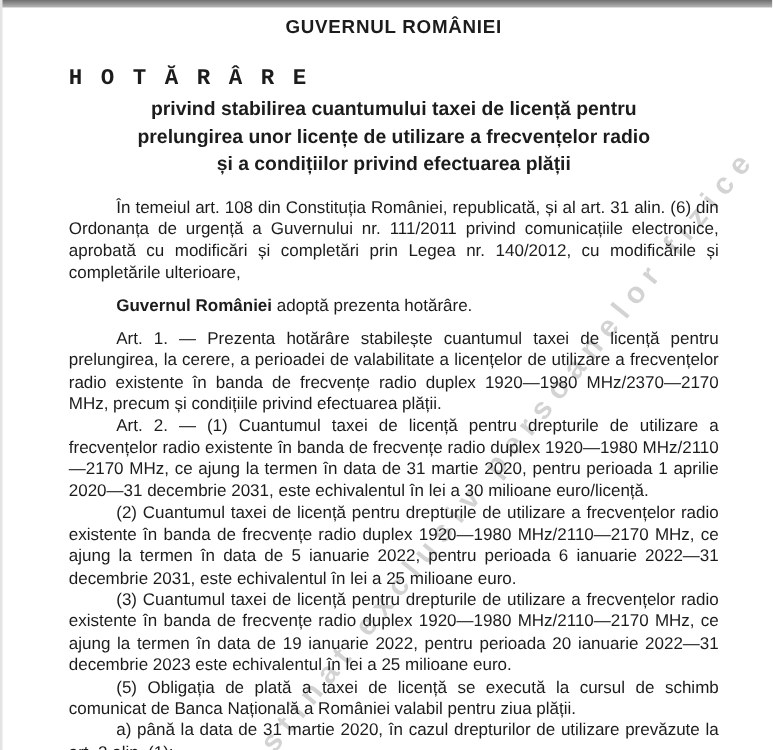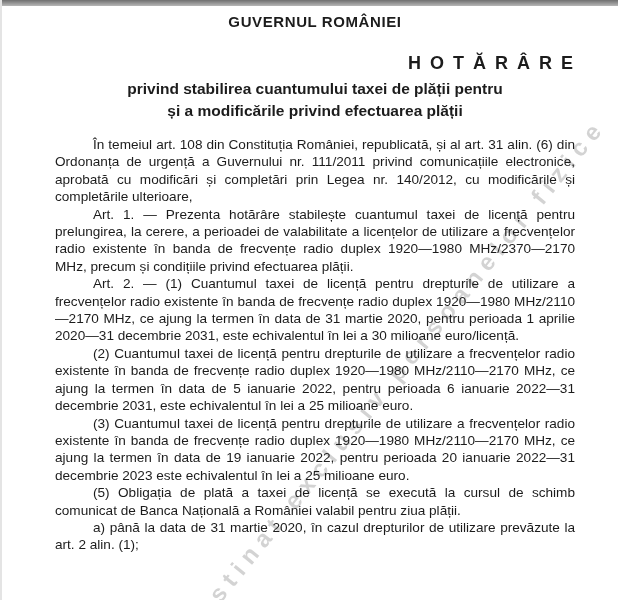--- a/index.html
+++ b/index.html
@@ -55,24 +55,25 @@
   }
   .header {
     margin-top: 13px;
     text-align: center;
     font-weight: bold;
     font-size: 15px;
     letter-spacing: 0.6px;
   }
   .title {
     margin: 23px 0 0 0;
-    text-align: right;
+    text-align: left;
     font-weight: bold;
     font-size: 18px;
     letter-spacing: 2px;
+    font-family: Liberation Mono, monospace;
   }
   .subtitle {
     margin-top: 4px;
     text-align: center;
     font-weight: bold;
     font-size: 15.5px;
     line-height: 22px;
   }
   .body-text {
     margin-top: 14px;
@@ -100,28 +101,30 @@
 
   <div class="watermark">Destinat exclusiv persoanelor fizice</div>
 
   <div class="doc">
 
     <div class="header">GUVERNUL ROMÂNIEI</div>
 
     <h1 class="title">H O T Ă R Â R E</h1>
 
     <div class="subtitle">
-      <div>privind stabilirea cuantumului taxei de plății pentru</div>
-      <div>și a modificările privind efectuarea plății</div>
+      <div>privind stabilirea cuantumului taxei de licență pentru</div>
+      <div>prelungirea unor licențe de utilizare a frecvențelor radio</div>
+      <div>și a condițiilor privind efectuarea plății</div>
     </div>
 
     <div class="body-text">
 
       <p>În temeiul art. 108 din Constituția României, republicată, și al art. 31 alin. (6) din Ordonanța de urgență a Guvernului nr. 111/2011 privind comunicațiile electronice, aprobată cu modificări și completări prin Legea nr. 140/2012, cu modificările și completările ulterioare,</p>
 
+      <p class="adoption"><strong>Guvernul României</strong><span> adoptă prezenta hotărâre.</span></p>
 
       <p>Art. 1. — Prezenta hotărâre stabilește cuantumul taxei de licență pentru prelungirea, la cerere, a perioadei de valabilitate a licențelor de utilizare a frecvențelor radio existente în banda de frecvențe radio duplex 1920—1980 MHz/2370—2170 MHz, precum și condițiile privind efectuarea plății.</p>
 
       <p>Art. 2. — (1) Cuantumul taxei de licență pentru drepturile de utilizare a frecvențelor radio existente în banda de frecvențe radio duplex 1920—1980 MHz/2110—2170 MHz, ce ajung la termen în data de 31 martie 2020, pentru perioada 1 aprilie 2020—31 decembrie 2031, este echivalentul în lei a 30 milioane euro/licență.</p>
 
       <p>(2) Cuantumul taxei de licență pentru drepturile de utilizare a frecvențelor radio existente în banda de frecvențe radio duplex 1920—1980 MHz/2110—2170 MHz, ce ajung la termen în data de 5 ianuarie 2022, pentru perioada 6 ianuarie 2022—31 decembrie 2031, este echivalentul în lei a 25 milioane euro.</p>
 
       <p>(3) Cuantumul taxei de licență pentru drepturile de utilizare a frecvențelor radio existente în banda de frecvențe radio duplex 1920—1980 MHz/2110—2170 MHz, ce ajung la termen în data de 19 ianuarie 2022, pentru perioada 20 ianuarie 2022—31 decembrie 2023 este echivalentul în lei a 25 milioane euro.</p>
 
       <p>(5) Obligația de plată a taxei de licență se execută la cursul de schimb comunicat de Banca Națională a României valabil pentru ziua plății.</p>

